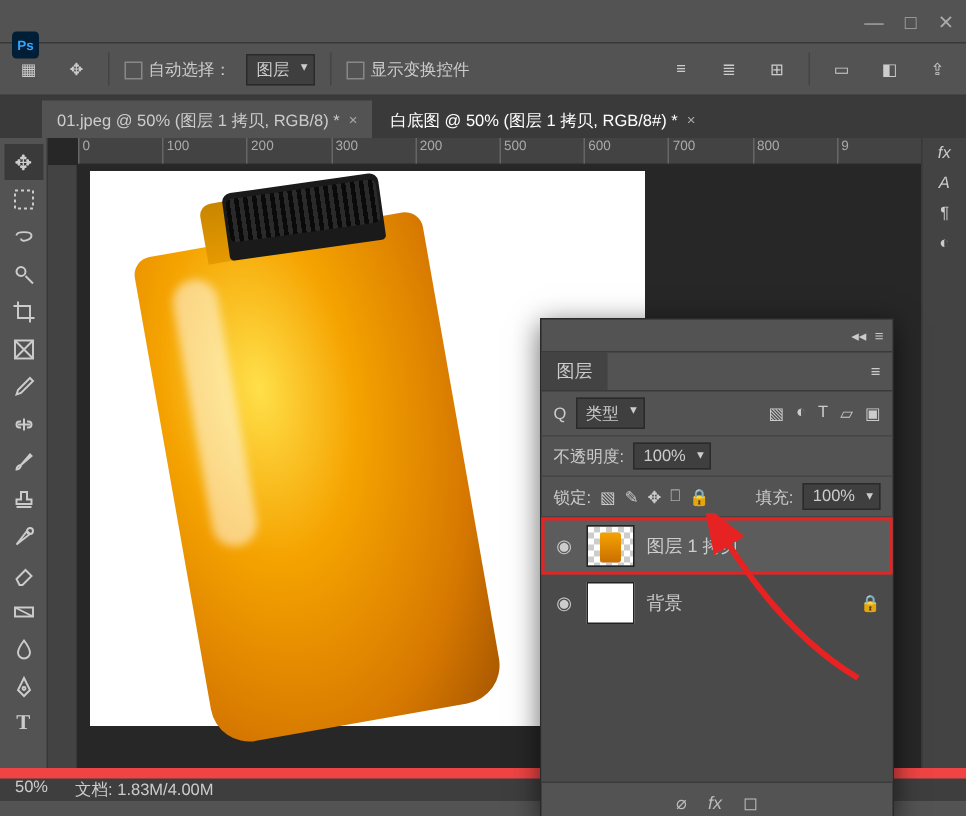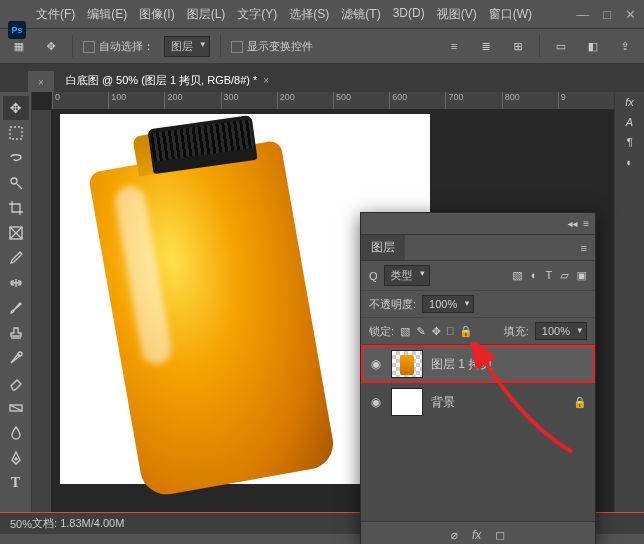--- a/index.html
+++ b/index.html
@@ -45,40 +45,28 @@
   .layer { display: flex; align-items: center; height: 38px; padding: 0 8px; gap: 8px; }
   .layer.selrow { outline: 2px solid #e62222; outline-offset: -2px; background: #5c5c5c; }
   .eye { width: 14px; text-align: center; font-size: 12px; }
   .thumb { width: 32px; height: 28px; background: #fff; border: 1px solid #222; position: relative; }
   .thumb.trans { background: repeating-conic-gradient(#ccc 0 25%, #fff 0 50%) 0 0/8px 8px; }
   .thumb .mini { position: absolute; top: 4px; left: 8px; width: 14px; height: 20px; background: linear-gradient(#f5a300,#c96f00); border-radius: 2px; }
   .layer-name { font-size: 12px; }
   .lock { margin-left: auto; font-size: 11px; }
   .lp-foot { height: 26px; display: flex; align-items: center; justify-content: center; gap: 14px; border-top: 1px solid #3a3a3a; font-size: 12px; color: #bbb; }
   .arrow { position: absolute; top: 342px; left: 462px; width: 120px; height: 120px; pointer-events: none; }
-  .statusbar { height: 22px; background: #3e3e3e; display: flex; align-items: center; padding: 0 10px; font-size: 11px; border-top: 1px solid #ef4444; }
+  .statusbar { height: 22px; background: #3e3e3e; display: flex; align-items: flex-start; padding: 0 10px; gap: 18px; font-size: 11px; border-top: 7px solid #ef4444; }
   .spacer { flex: 1; }
 </style>
 </head>
 <body>
 
 <div class="titlebar">
   <div class="ps-logo">Ps</div>
-  <div class="menubar">
-    <span>文件(F)</span>
-    <span>编辑(E)</span>
-    <span>图像(I)</span>
-    <span>图层(L)</span>
-    <span>文字(Y)</span>
-    <span>选择(S)</span>
-    <span>滤镜(T)</span>
-    <span>3D(D)</span>
-    <span>视图(V)</span>
-    <span>窗口(W)</span>
-  </div>
   <div class="winctrls">
     <span>—</span>
     <span>□</span>
     <span>✕</span>
   </div>
 </div>
 
 <div class="optbar">
   <div class="ibtn">▦</div>
   <div class="ibtn">✥</div>
@@ -92,20 +80,21 @@
   <div class="ibtn">≣</div>
   <div class="ibtn">⊞</div>
   <div class="divider"></div>
   <div class="ibtn">▭</div>
   <div class="ibtn">◧</div>
   <div class="ibtn">⇪</div>
 </div>
 
 <div class="tabs">
   <div class="tab">
+      <span>01.jpeg @ 50% (图层 1 拷贝, RGB/8) *</span>
       <span class="x">×</span>
     </div>
   <div class="tab active">
       <span>白底图 @ 50% (图层 1 拷贝, RGB/8#) *</span>
       <span class="x">×</span>
     </div>
 </div>
 
 <div class="work">
   <div class="toolbar">

